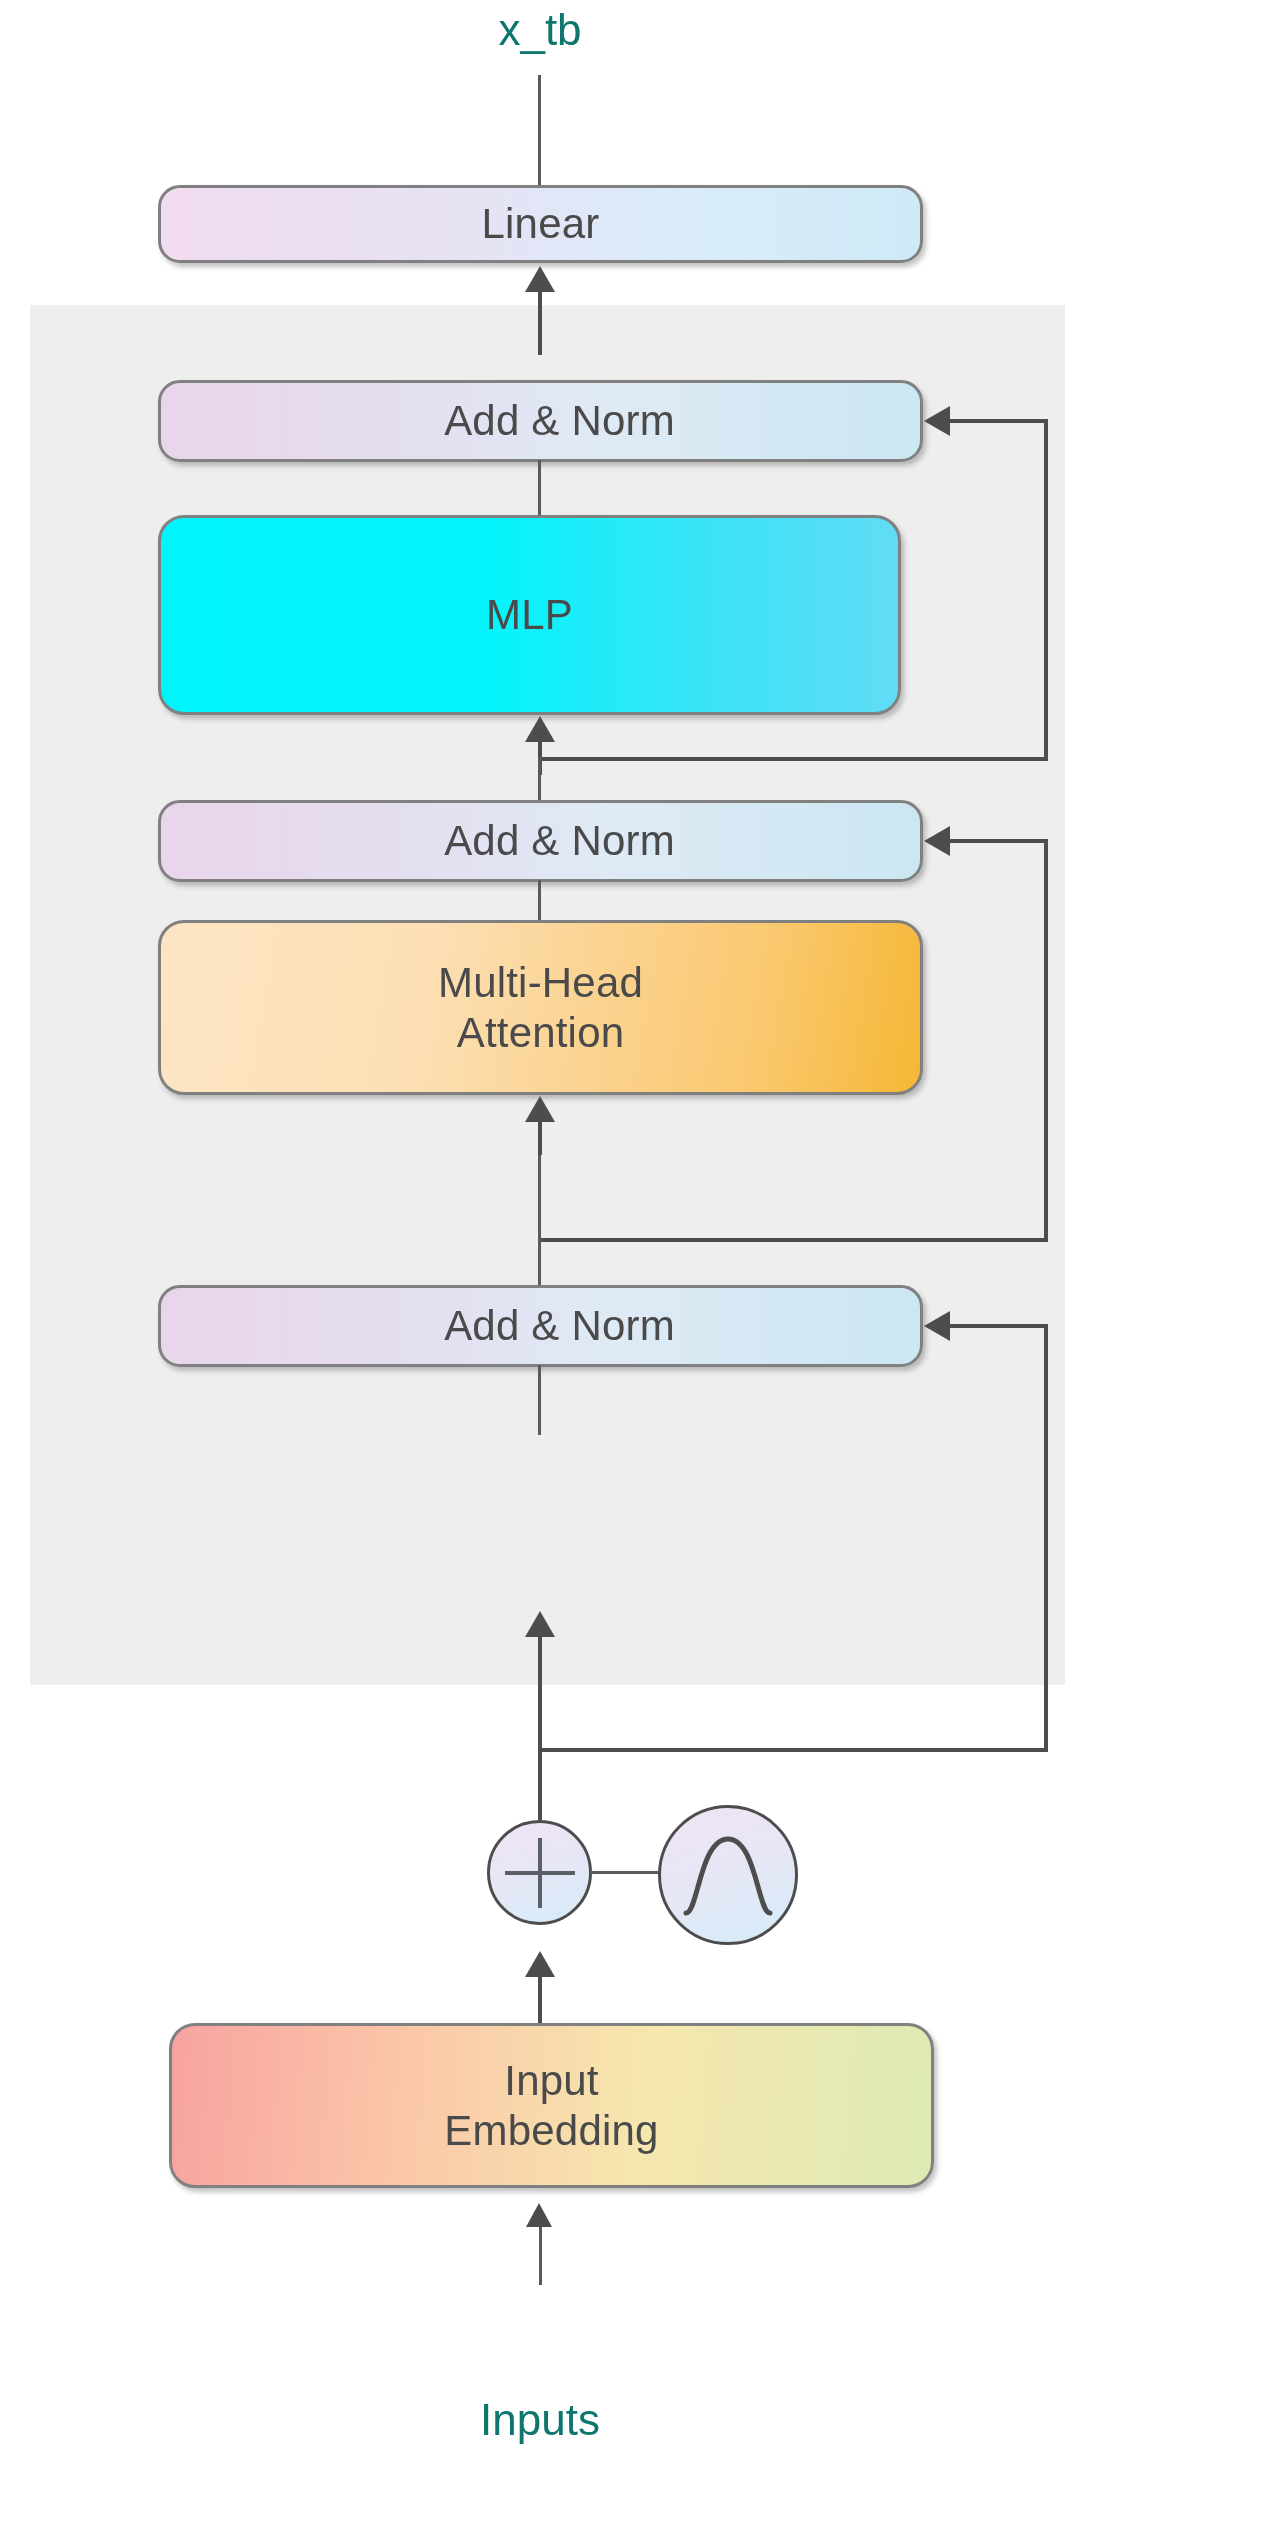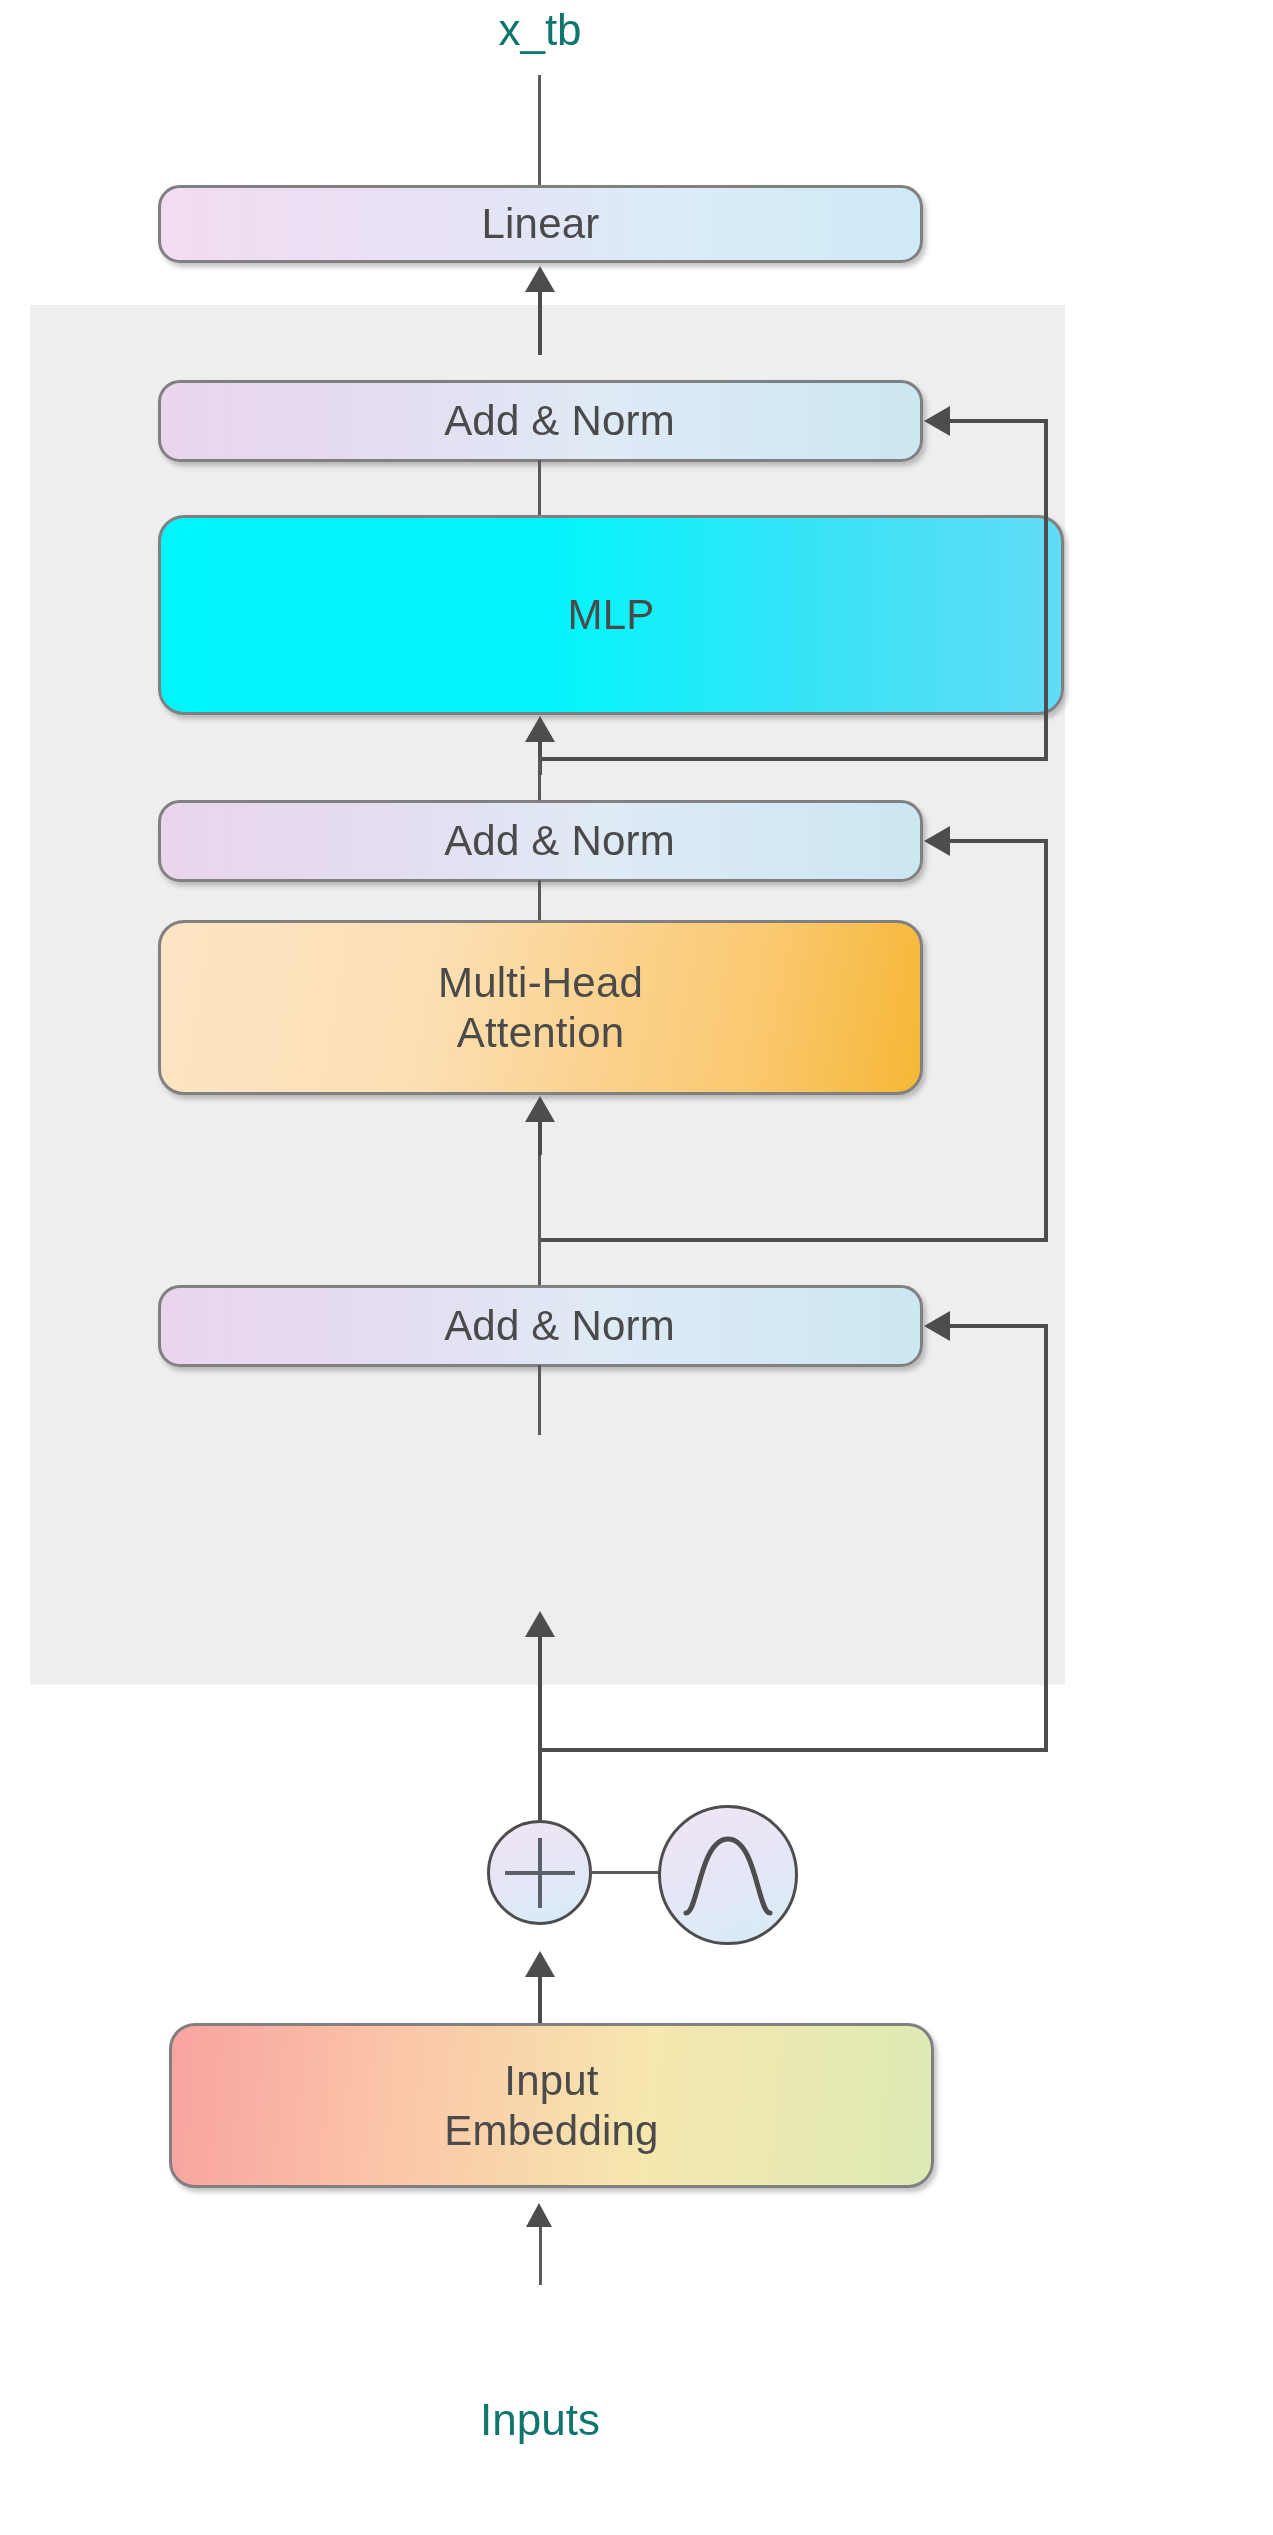--- a/index.html
+++ b/index.html
@@ -140,21 +140,21 @@
 
   <div class="box grad-linear" style="left:158px; top:185px; width:765px; height:78px;">Linear</div>
 
   <div class="vline" style="left:538px; top:290px; height:65px;"></div>
   <div class="arrow-up" style="left:525px; top:266px;"></div>
 
   <div class="box grad-an" style="left:158px; top:380px; width:765px; height:82px;">Add &amp; Norm</div>
 
   <div class="vline thin" style="left:538px; top:460px; width:3px; height:60px;"></div>
 
-  <div class="box tall grad-mlp" style="left:158px; top:515px; width:906px; height:200px;">MLP</div>
+  <div class="box tall grad-mlp" style="left:158px; top:515px; width:743px; height:200px;">MLP</div>
 
   <div class="vline" style="left:538px; top:740px; height:35px;"></div>
   <div class="arrow-up" style="left:525px; top:716px;"></div>
 
   <div class="hline" style="left:538px; top:757px; width:510px;"></div>
   <div class="vline" style="left:1044px; top:421px; height:340px;"></div>
   <div class="hline" style="left:950px; top:419px; width:98px;"></div>
   <div class="arrow-left" style="left:924px; top:406px;"></div>
 
   <div class="vline thin" style="left:538px; top:757px; width:3px; height:50px;"></div>

